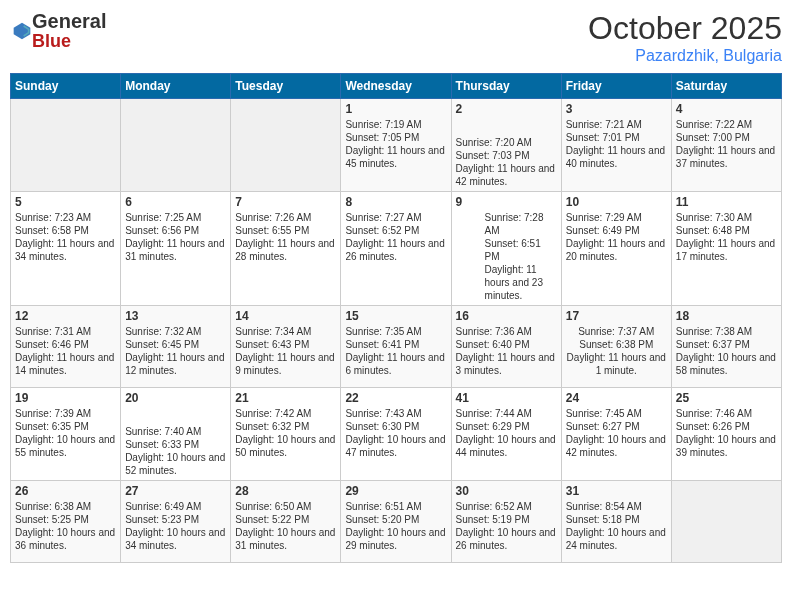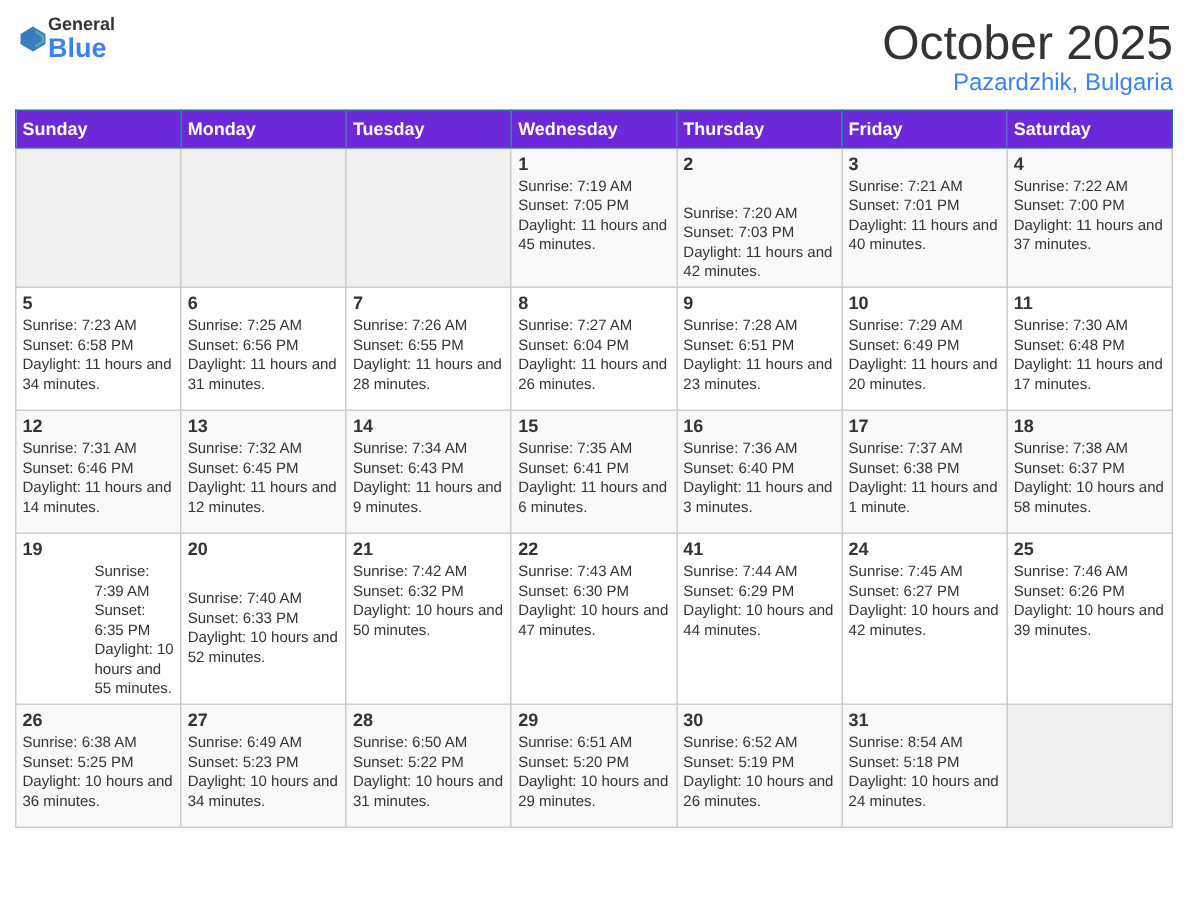--- a/index.html
+++ b/index.html
@@ -24,28 +24,28 @@
     .logo {
       display: flex;
       align-items: center;
     }
     .logo-text {
       display: flex;
       flex-direction: column;
       line-height: 1.1;
     }
     .logo-general {
-      font-size: 12px;
+      font-size: 20px;
       font-weight: bold;
       color: #333;
     }
     .logo-blue {
       font-size: 18px;
       font-weight: bold;
-      color: #3b82f6;
+      color: #b91c1c;
     }
     .logo-icon {
       width: 20px;
       height: 20px;
       margin-left: 2px;
     }
     .title-block {
       text-align: right;
     }
     .month-title {
@@ -56,21 +56,21 @@
     .location {
       font-size: 16px;
       color: #3b82f6;
     }
     .calendar {
       width: 100%;
       border-collapse: collapse;
       font-size: 11px;
     }
     .calendar thead tr th {
-      background: #6d28d9;
+      background: #0369a1;
       color: #fff;
       padding: 5px 4px;
       text-align: left;
       font-size: 12px;
       font-weight: bold;
       border: 1px solid #2a6aaf;
     }
     .calendar tbody tr td {
       border: 1px solid #ccc;
       vertical-align: top;
@@ -178,26 +178,26 @@
           </td>
           <td>
             <div class="day-number">7</div>
             <div class="day-info" style="white-space: pre-line;">Sunrise: 7:26 AM
 Sunset: 6:55 PM
 Daylight: 11 hours and 28 minutes.</div>
           </td>
           <td>
             <div class="day-number">8</div>
             <div class="day-info" style="white-space: pre-line;">Sunrise: 7:27 AM
-Sunset: 6:04 PM
+Sunset: 6:52 PM
 Daylight: 11 hours and 26 minutes.</div>
           </td>
           <td>
             <div class="day-number">9</div>
-            <div class="day-info" style="white-space: pre-line;">Sunrise: 7:28 AM
+            <div class="day-info" style="white-space: pre-line; margin-left: 29px;">Sunrise: 7:28 AM
 Sunset: 6:51 PM
 Daylight: 11 hours and 23 minutes.</div>
           </td>
           <td>
             <div class="day-number">10</div>
             <div class="day-info" style="white-space: pre-line;">Sunrise: 7:29 AM
 Sunset: 6:49 PM
 Daylight: 11 hours and 20 minutes.</div>
           </td>
           <td>
@@ -233,35 +233,35 @@
 Daylight: 11 hours and 6 minutes.</div>
           </td>
           <td>
             <div class="day-number">16</div>
             <div class="day-info" style="white-space: pre-line;">Sunrise: 7:36 AM
 Sunset: 6:40 PM
 Daylight: 11 hours and 3 minutes.</div>
           </td>
           <td>
             <div class="day-number">17</div>
-            <div class="day-info" style="white-space: pre-line;">Sunrise: 7:37 AM
+            <div class="day-info" style="white-space: pre-line; text-align: center;">Sunrise: 7:37 AM
 Sunset: 6:38 PM
 Daylight: 11 hours and 1 minute.</div>
           </td>
           <td>
             <div class="day-number">18</div>
             <div class="day-info" style="white-space: pre-line;">Sunrise: 7:38 AM
 Sunset: 6:37 PM
 Daylight: 10 hours and 58 minutes.</div>
           </td>
         </tr>
         <tr>
           <td>
             <div class="day-number">19</div>
-            <div class="day-info" style="white-space: pre-line; margin-left: 48px;">Sunrise: 7:39 AM
+            <div class="day-info" style="white-space: pre-line;">Sunrise: 7:39 AM
 Sunset: 6:35 PM
 Daylight: 10 hours and 55 minutes.</div>
           </td>
           <td>
             <div class="day-number">20</div>
             <div class="day-info" style="white-space: pre-line; margin-top: 20px;">Sunrise: 7:40 AM
 Sunset: 6:33 PM
 Daylight: 10 hours and 52 minutes.</div>
           </td>
           <td>

